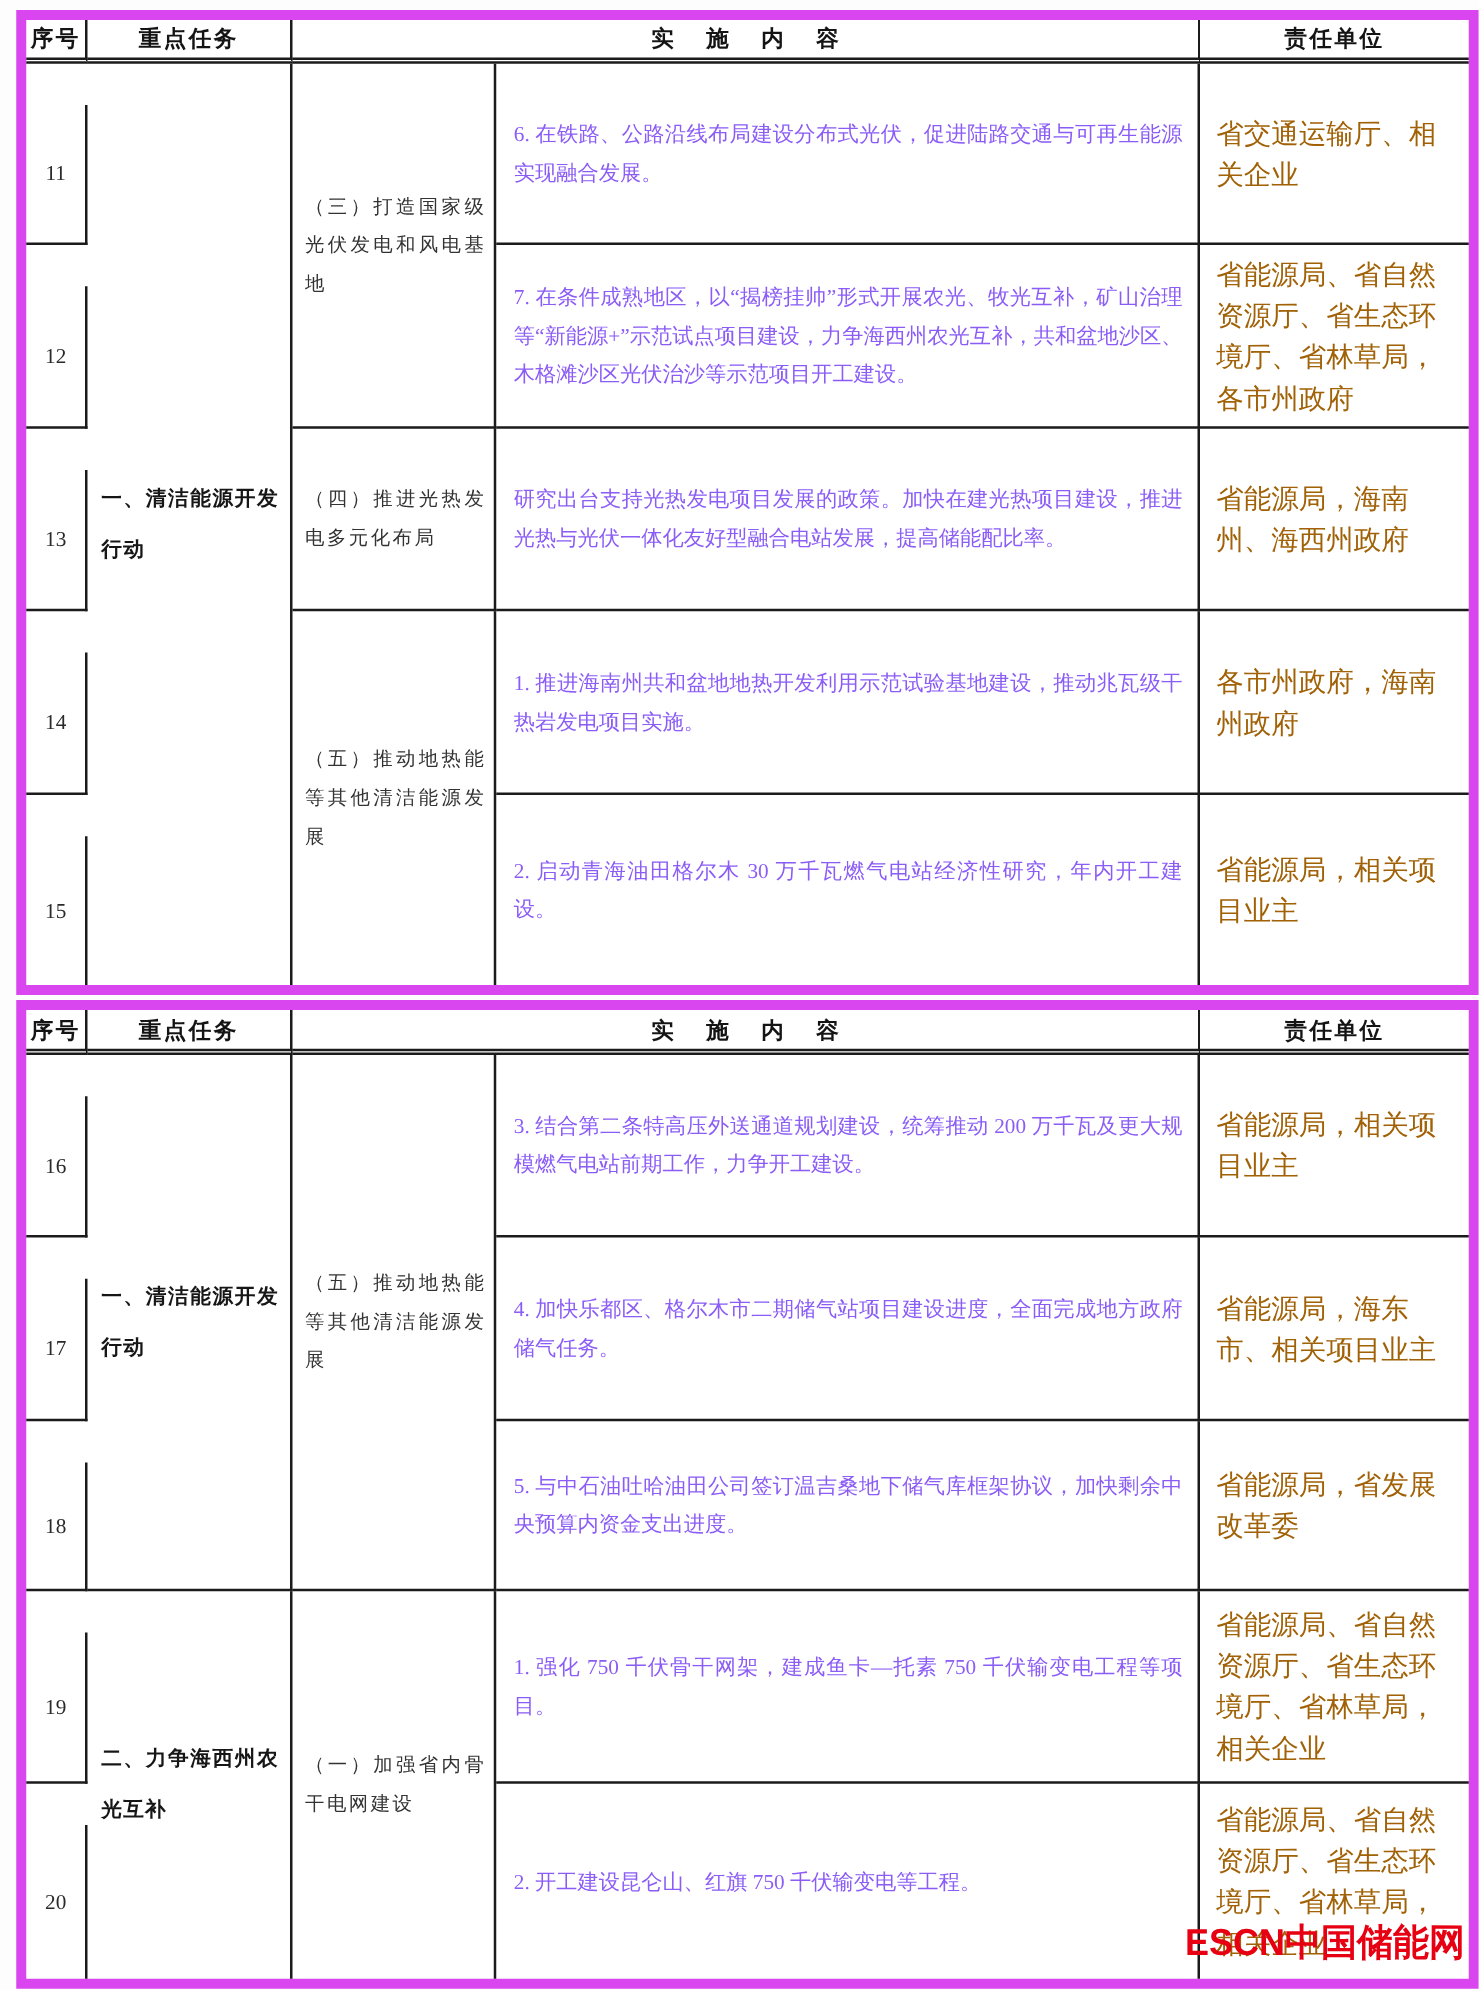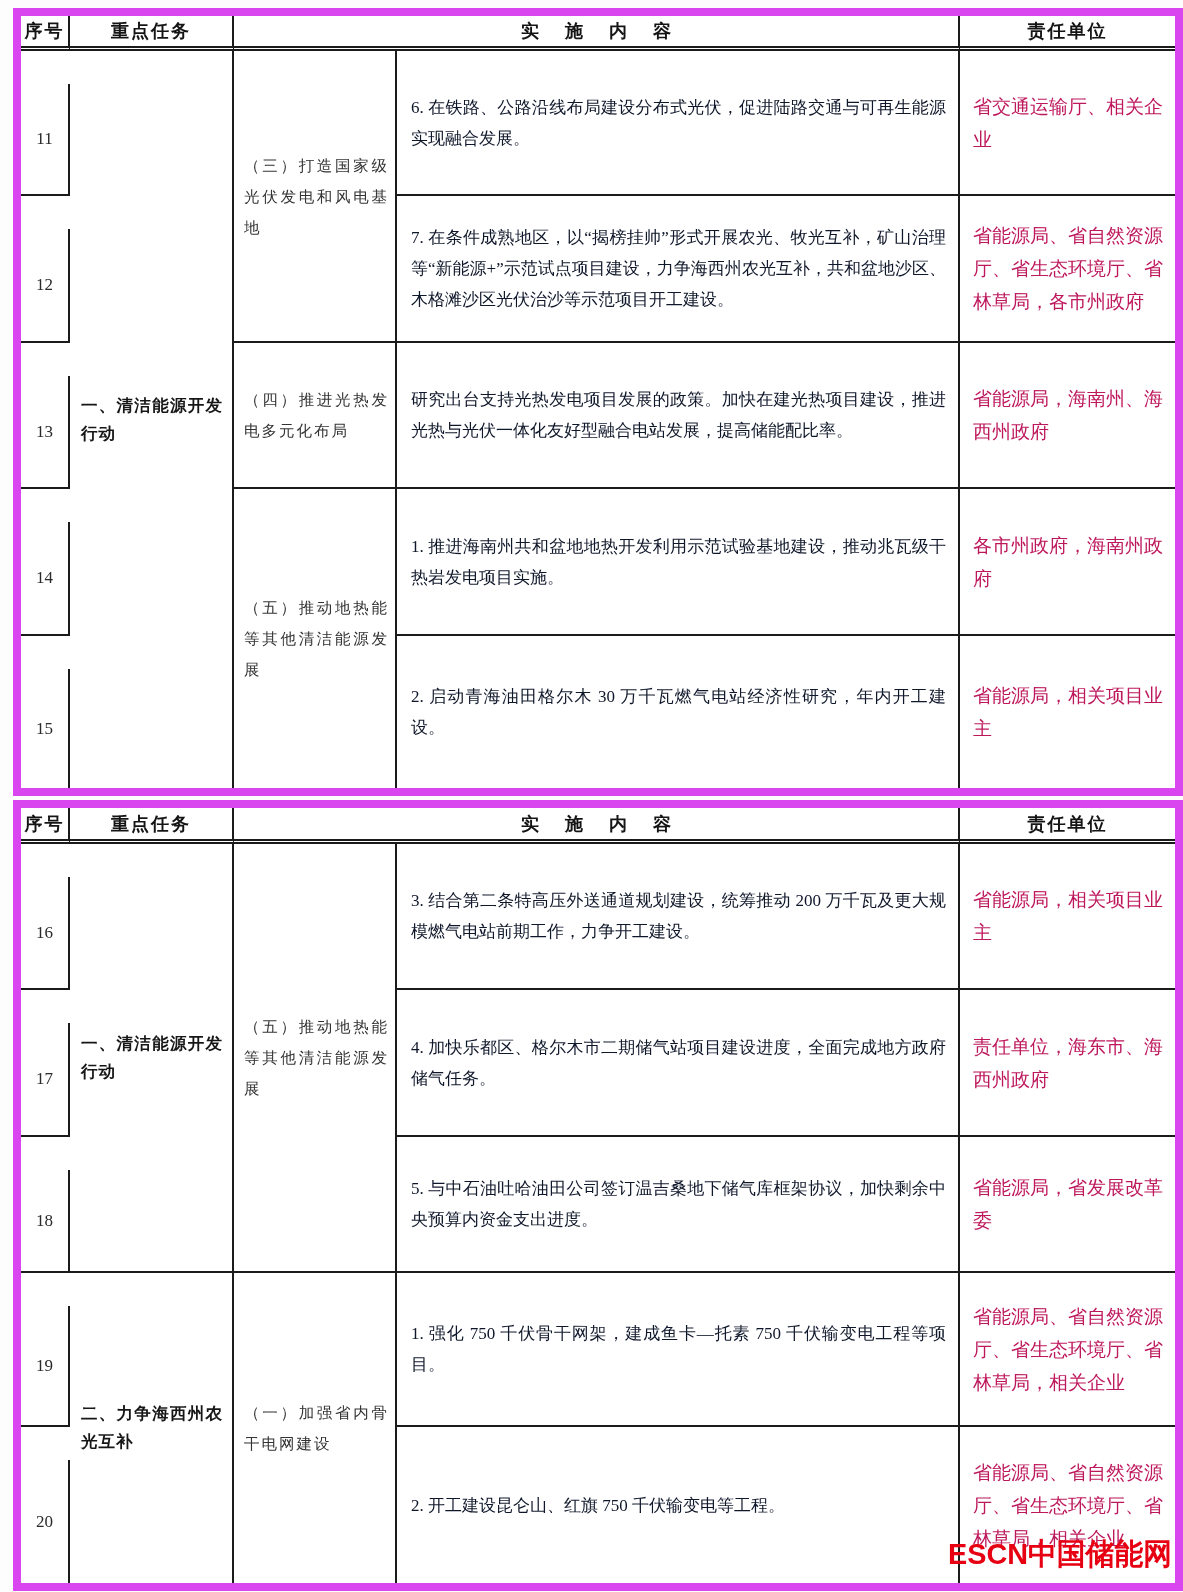--- a/index.html
+++ b/index.html
@@ -42,51 +42,51 @@
   }
   .hspread { letter-spacing:26px; padding-left:26px; }
 
   .serial {
     justify-content:center;
     font-size:17px;
     color:#2a2a2a;
     margin-top:33px;
   }
   .task {
-    font-family:Liberation Serif, serif;
+    font-family:Liberation Sans, sans-serif;
     font-weight:bold;
     font-size:16.5px;
     letter-spacing:1px;
-    line-height:28px;
+    line-height:41px;
     padding:0 9px 0 11px;
     text-align:justify;
     color:#161616;
     align-items:center;
   }
   .task > div, .subtask > div, .content > div, .unit > div { width:100%; }
   .subtask {
     font-size:15.5px;
     letter-spacing:2px;
     line-height:31px;
     padding:0 6px 0 10px;
     text-align:justify;
     color:#333;
   }
   .content {
     font-size:17px;
     line-height:31px;
     padding:0 12px 0 14px;
     text-align:justify;
-    color:#0f172a;
+    color:#8b5cf6;
   }
   .unit {
-    font-size:19px;
+    font-size:22px;
     line-height:33px;
     padding:0 8px 0 13px;
-    color:#be185d;
+    color:#a16207;
   }
   .watermark {
     position:absolute;
     left:948px; top:1534px;
     width:215px;
     font-family:"Liberation Sans", sans-serif;
     font-weight:bold;
     font-size:30px;
     letter-spacing:0;
     white-space:nowrap;
@@ -198,21 +198,21 @@
       <div>1. 强化 750 千伏骨干网架，建成鱼卡—托素 750 千伏输变电工程等项目。</div>
     </div>
   <div class="c content noB" style="grid-column:4; grid-row:6;">
       <div>2. 开工建设昆仑山、红旗 750 千伏输变电等工程。</div>
     </div>
 
   <div class="c unit noR" style="grid-column:5; grid-row:2;">
       <div>省能源局，相关项目业主</div>
     </div>
   <div class="c unit noR" style="grid-column:5; grid-row:3;">
-      <div>责任单位，海东市、海西州政府</div>
+      <div>省能源局，海东市、相关项目业主</div>
     </div>
   <div class="c unit noR" style="grid-column:5; grid-row:4;">
       <div>省能源局，省发展改革委</div>
     </div>
   <div class="c unit noR" style="grid-column:5; grid-row:5;">
       <div>省能源局、省自然资源厅、省生态环境厅、省林草局，相关企业</div>
     </div>
   <div class="c unit noR noB" style="grid-column:5; grid-row:6;">
       <div>省能源局、省自然资源厅、省生态环境厅、省林草局，相关企业</div>
     </div>

